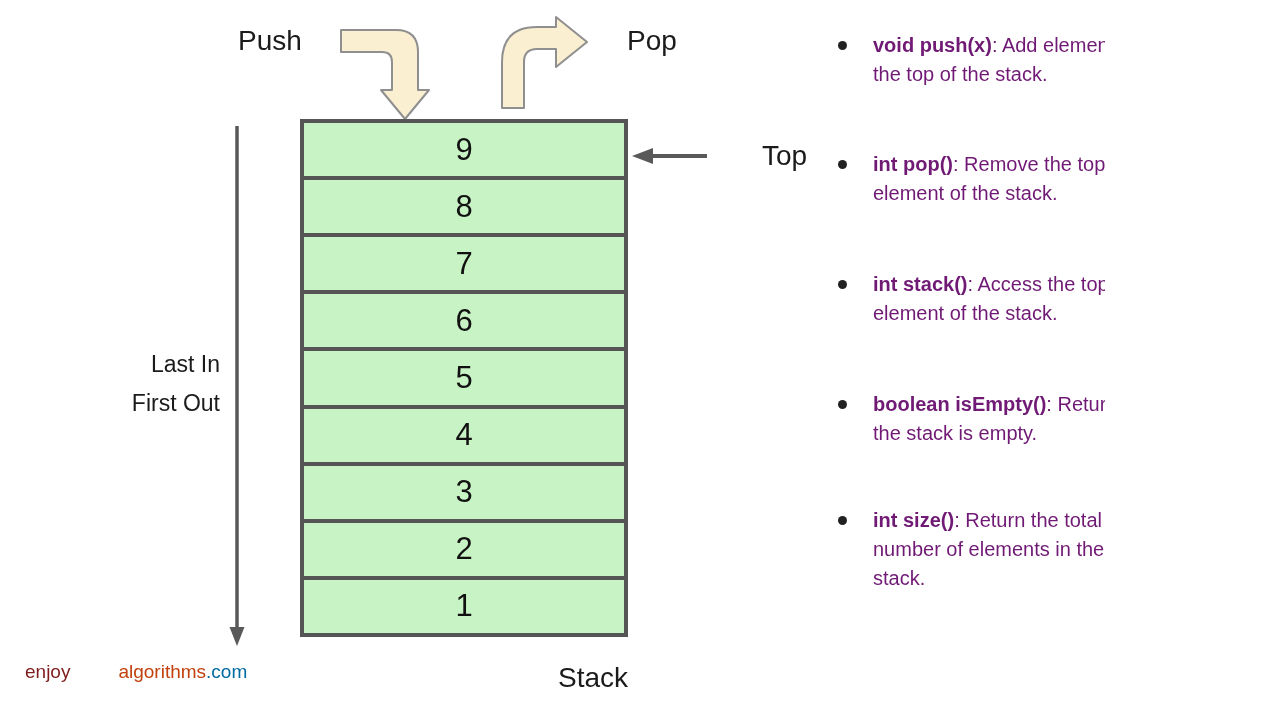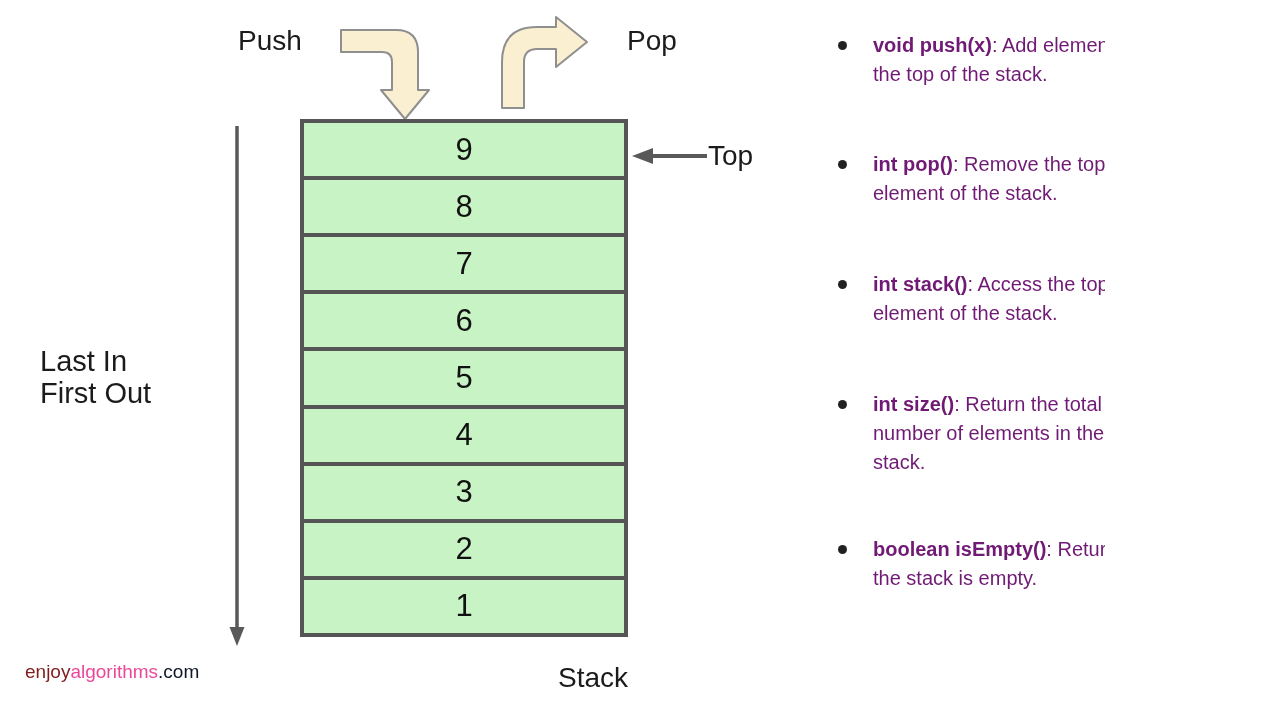--- a/index.html
+++ b/index.html
@@ -18,25 +18,25 @@
     pointer-events: none;
   }
   .label {
     position: absolute;
     color: #1b1b1b;
     font-size: 28px;
     white-space: nowrap;
   }
   .push-label { left: 238px; top: 25px; }
   .pop-label  { left: 627px; top: 25px; text-align: center; }
-  .top-label  { left: 708px; top: 140px; }
+  .top-label  { left: 762px; top: 140px; }
   .lifo-label {
     left: 40px; top: 345px; width: 180px;
-    font-size: 29px; line-height: 32px;
-    text-align: left; white-space: pre-line;
+    font-size: 23px; line-height: 39px;
+    text-align: right; white-space: pre-line;
   }
   .stack-caption {
     left: 300px; top: 662px; width: 328px;
     text-align: right;
   }
   .stack-box {
     position: absolute;
     left: 300px; top: 119px;
     width: 328px; height: 518px;
     box-sizing: border-box;
@@ -82,22 +82,22 @@
   }
   .operations-list b { font-weight: 700; }
   .operations-list .desc { white-space: pre-line; }
   .watermark {
     position: absolute;
     left: 25px; top: 661px;
     font-size: 19px;
     white-space: nowrap;
   }
   .wm-enjoy { color: #7f1d1d; }
-  .wm-algorithms { color: #ec4899; }
-  .wm-com { color: #0f172a; }
+  .wm-algorithms { color: #c2410c; margin-left: 48px; }
+  .wm-com { color: #0369a1; }
 </style>
 </head>
 <body>
 
 <div class="canvas">
 
   <svg class="arrows-svg" viewBox="0 0 1280 720" xmlns="http://www.w3.org/2000/svg">
 
     <path stroke="#8F8F8F" stroke-width="2" stroke-linejoin="round" d="M341,30 L396,30 Q418,30 418,52 L418,90 L429,90 L405,119 L381,90 L392,90 L392,62 Q392,52 382,52 L341,52 Z" fill="#FBEFD2"></path>
 
@@ -133,24 +133,24 @@
 
   <div class="label stack-caption">Stack</div>
 
   <ul class="operations-list">
       <li><span class="bullet"></span><b>void push(x)</b><span class="desc">: Add element x to
 the top of the stack.</span></li>
       <li><span class="bullet"></span><b>int pop()</b><span class="desc">: Remove the top
 element of the stack.</span></li>
       <li><span class="bullet"></span><b>int stack()</b><span class="desc">: Access the top
 element of the stack.</span></li>
+      <li><span class="bullet"></span><b>boolean isEmpty()</b><span class="desc">: Return true if
+the stack is empty.</span></li>
       <li><span class="bullet"></span><b>int size()</b><span class="desc">: Return the total
 number of elements in the
 stack.</span></li>
-      <li><span class="bullet"></span><b>boolean isEmpty()</b><span class="desc">: Return true if
-the stack is empty.</span></li>
     </ul>
 
   <div class="watermark">
     <span class="wm-enjoy">enjoy</span><span class="wm-algorithms">algorithms</span><span class="wm-com">.com</span>
   </div>
 
 </div>
 
 </body></html>

